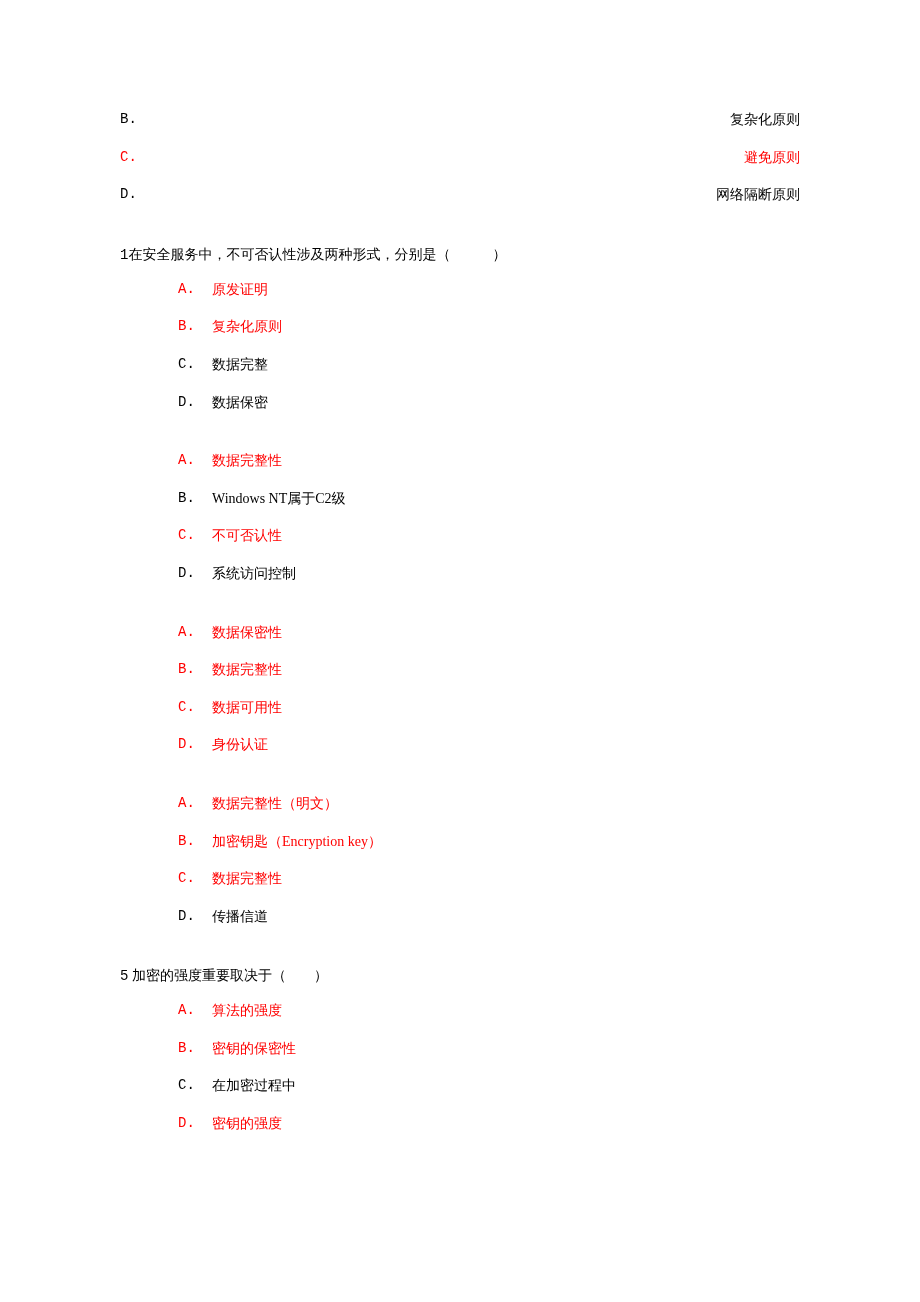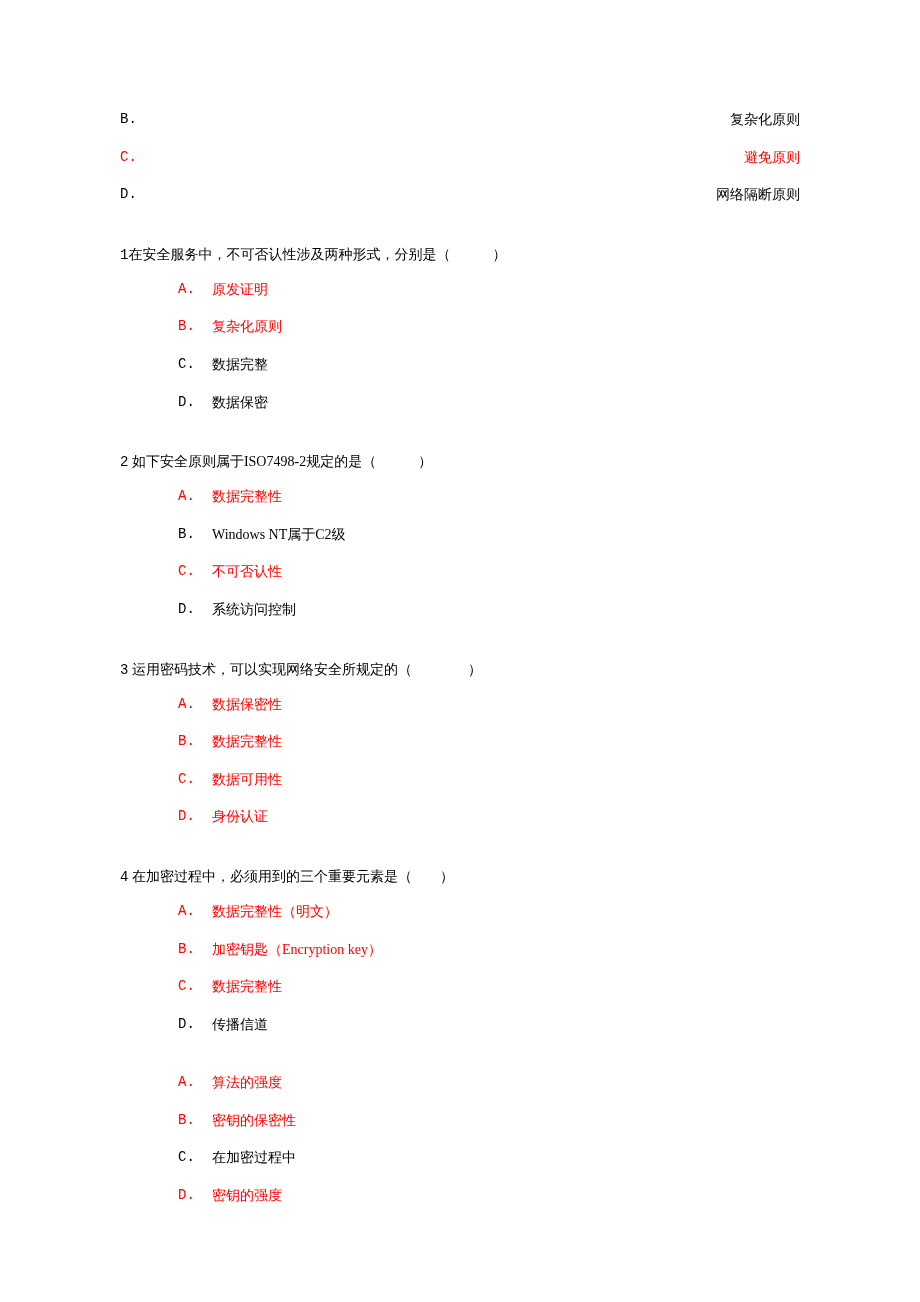--- a/index.html
+++ b/index.html
@@ -98,21 +98,20 @@
           <span class="opt-text">数据完整</span>
         </div>
       <div class="opt-row">
           <span class="opt-letter">D.</span>
           <span class="opt-text">数据保密</span>
         </div>
     </div>
   </div>
 
   <div class="question">
-    <div class="q-text"><span class="mono">2</span><span> 如下安全原则属于ISO7498-2规定的是（　　　）</span></div>
     <div class="opt-list">
       <div class="opt-row red">
           <span class="opt-letter">A.</span>
           <span class="opt-text">数据完整性</span>
         </div>
       <div class="opt-row">
           <span class="opt-letter">B.</span>
           <span class="opt-text">Windows NT属于C2级</span>
         </div>
       <div class="opt-row red">
@@ -120,21 +119,20 @@
           <span class="opt-text">不可否认性</span>
         </div>
       <div class="opt-row">
           <span class="opt-letter">D.</span>
           <span class="opt-text">系统访问控制</span>
         </div>
     </div>
   </div>
 
   <div class="question">
-    <div class="q-text"><span class="mono">3</span><span> 运用密码技术，可以实现网络安全所规定的（　　　　）</span></div>
     <div class="opt-list">
       <div class="opt-row red">
           <span class="opt-letter">A.</span>
           <span class="opt-text">数据保密性</span>
         </div>
       <div class="opt-row red">
           <span class="opt-letter">B.</span>
           <span class="opt-text">数据完整性</span>
         </div>
       <div class="opt-row red">
@@ -142,21 +140,20 @@
           <span class="opt-text">数据可用性</span>
         </div>
       <div class="opt-row red">
           <span class="opt-letter">D.</span>
           <span class="opt-text">身份认证</span>
         </div>
     </div>
   </div>
 
   <div class="question">
-    <div class="q-text"><span class="mono">4</span><span> 在加密过程中，必须用到的三个重要元素是（　　）</span></div>
     <div class="opt-list">
       <div class="opt-row red">
           <span class="opt-letter">A.</span>
           <span class="opt-text">数据完整性（明文）</span>
         </div>
       <div class="opt-row red">
           <span class="opt-letter">B.</span>
           <span class="opt-text">加密钥匙（Encryption key）</span>
         </div>
       <div class="opt-row red">
@@ -164,20 +161,21 @@
           <span class="opt-text">数据完整性</span>
         </div>
       <div class="opt-row">
           <span class="opt-letter">D.</span>
           <span class="opt-text">传播信道</span>
         </div>
     </div>
   </div>
 
   <div class="question">
+    <div class="q-text"><span class="mono">5</span><span> 加密的强度重要取决于（　　）</span></div>
     <div class="opt-list">
       <div class="opt-row red">
           <span class="opt-letter">A.</span>
           <span class="opt-text">算法的强度</span>
         </div>
       <div class="opt-row red">
           <span class="opt-letter">B.</span>
           <span class="opt-text">密钥的保密性</span>
         </div>
       <div class="opt-row">

